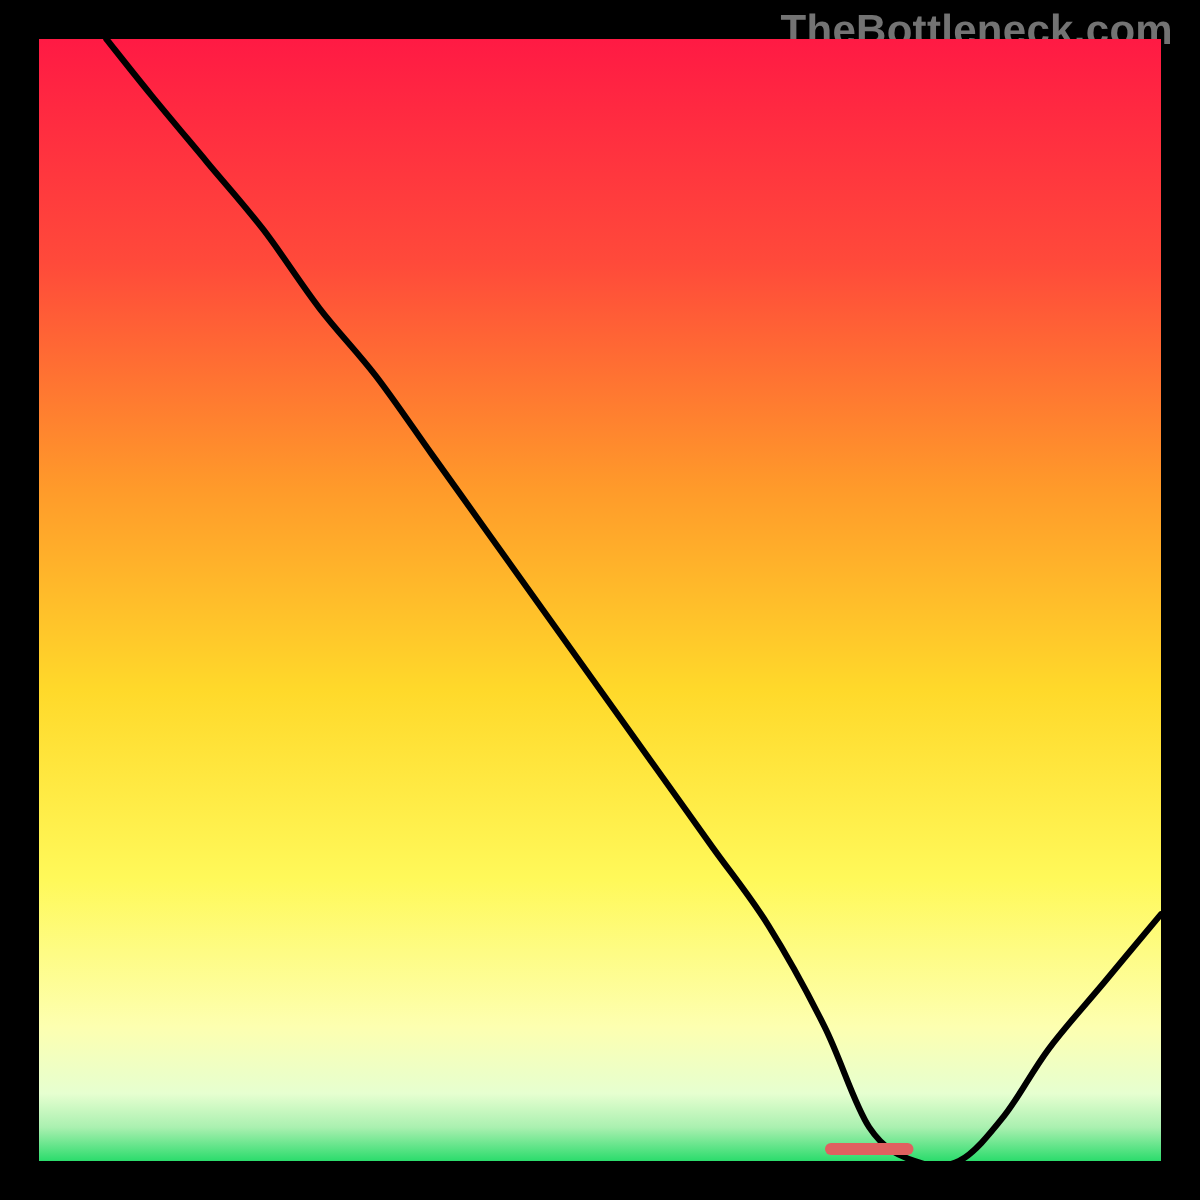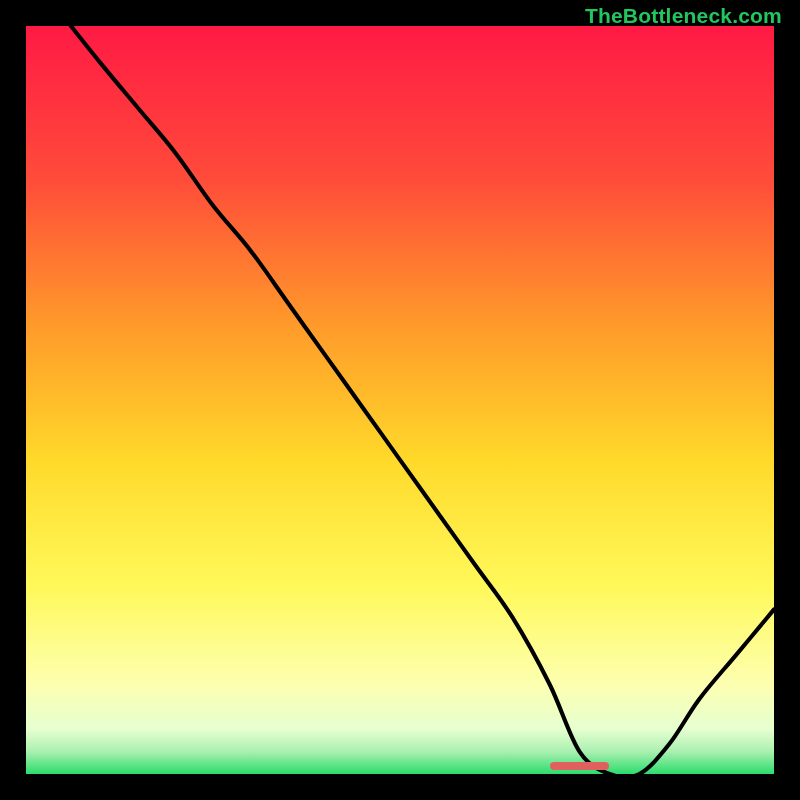--- a/index.html
+++ b/index.html
@@ -43,22 +43,22 @@
   }
   .marker {
     position: absolute;
     height: 8px;
     border-radius: 4px;
   }
   .watermark {
     position: absolute;
     top: 4px;
     right: 18px;
-    color: #22c55e;
-    font-size: 21px;
+    color: #737373;
+    font-size: 28px;
     font-weight: 600;
     letter-spacing: 0.2px;
   }
 </style>
 </head>
 <body>
 
 <div class="frame">
 
   <div class="watermark">TheBottleneck.com</div>

